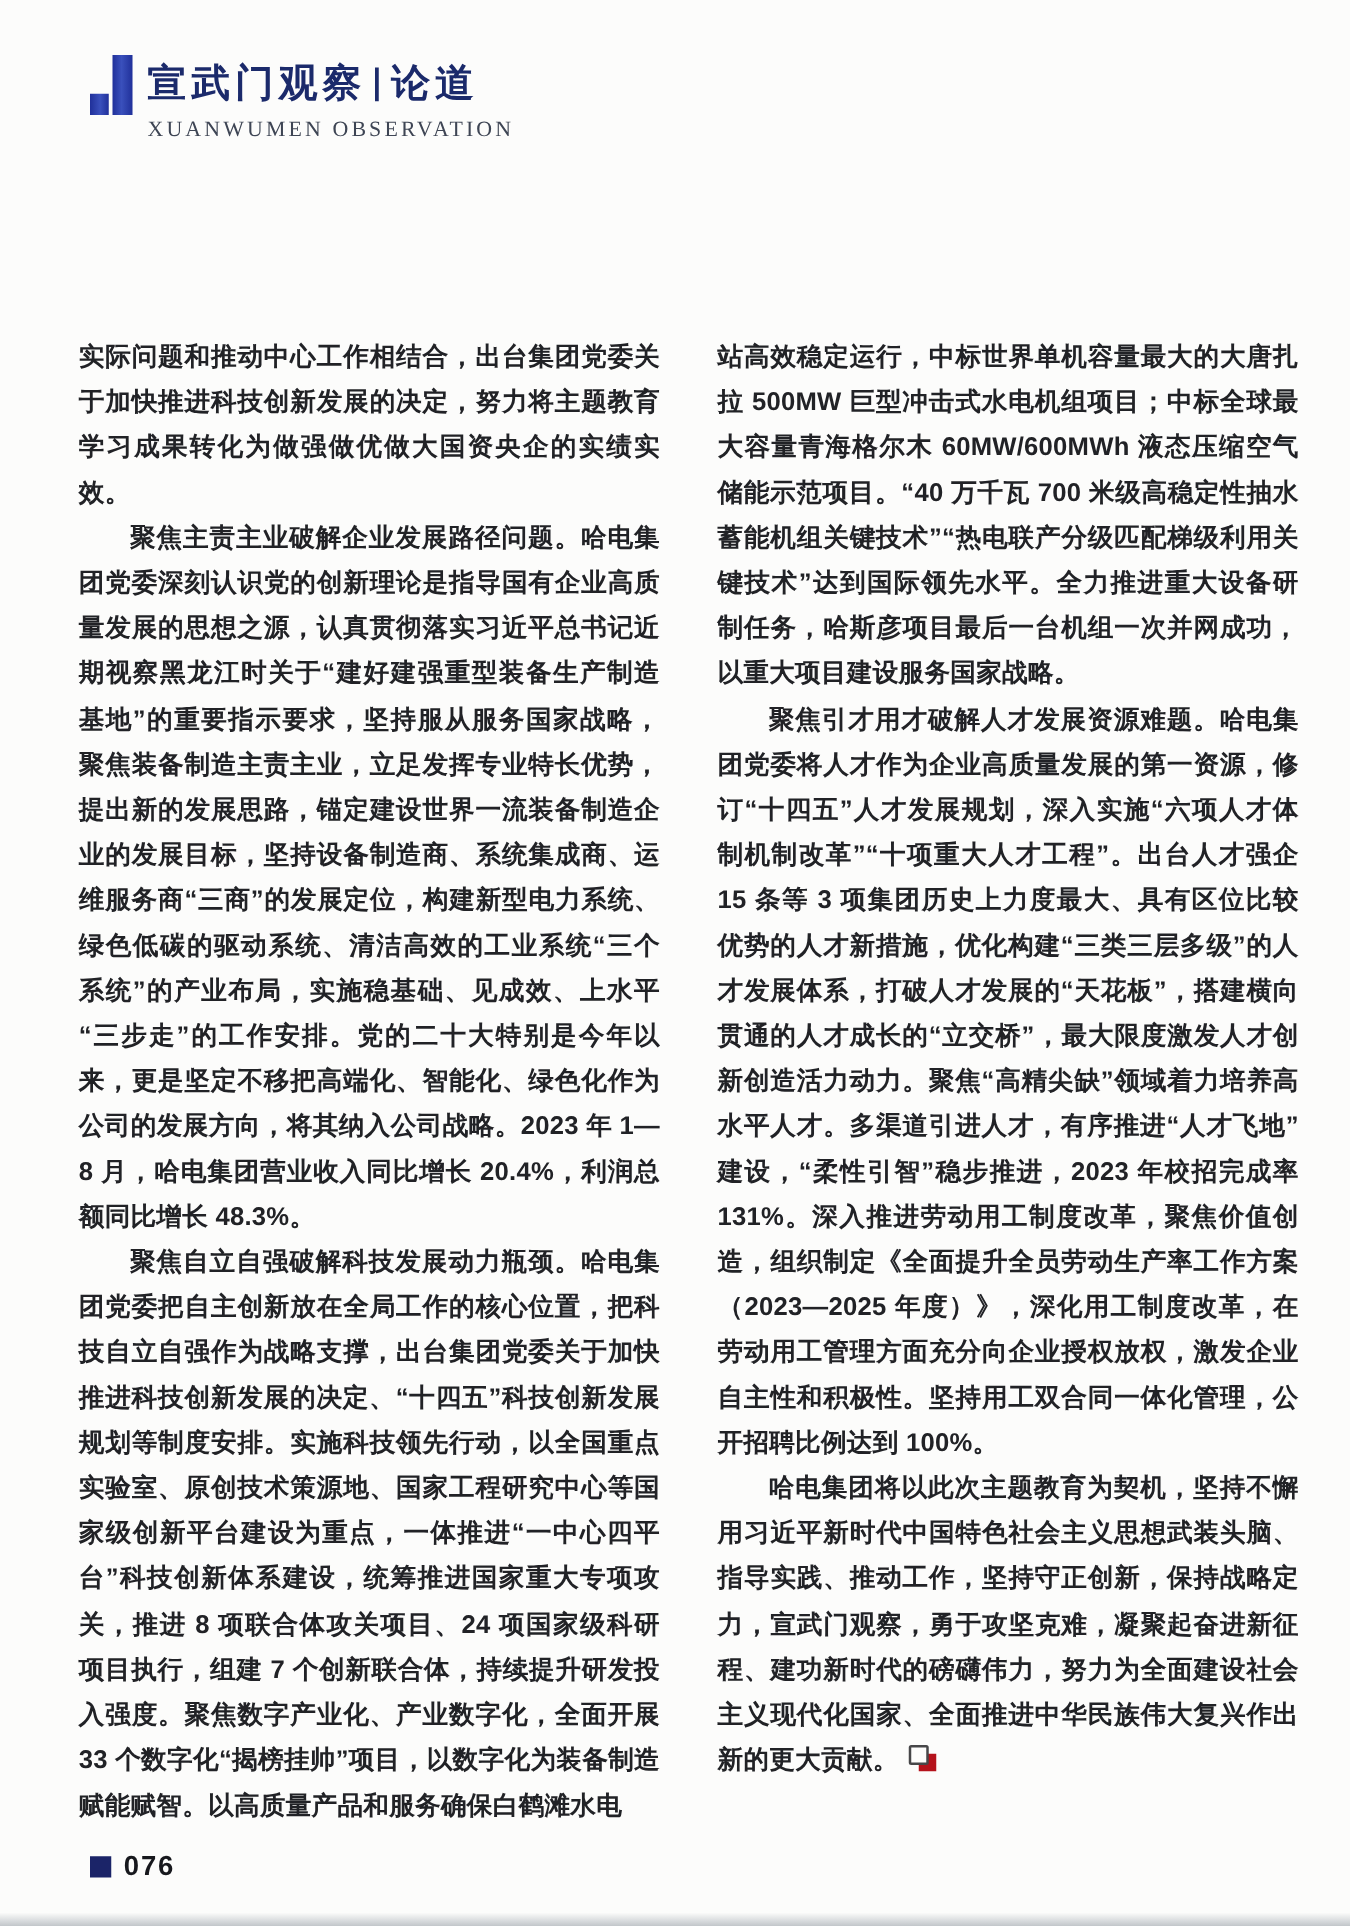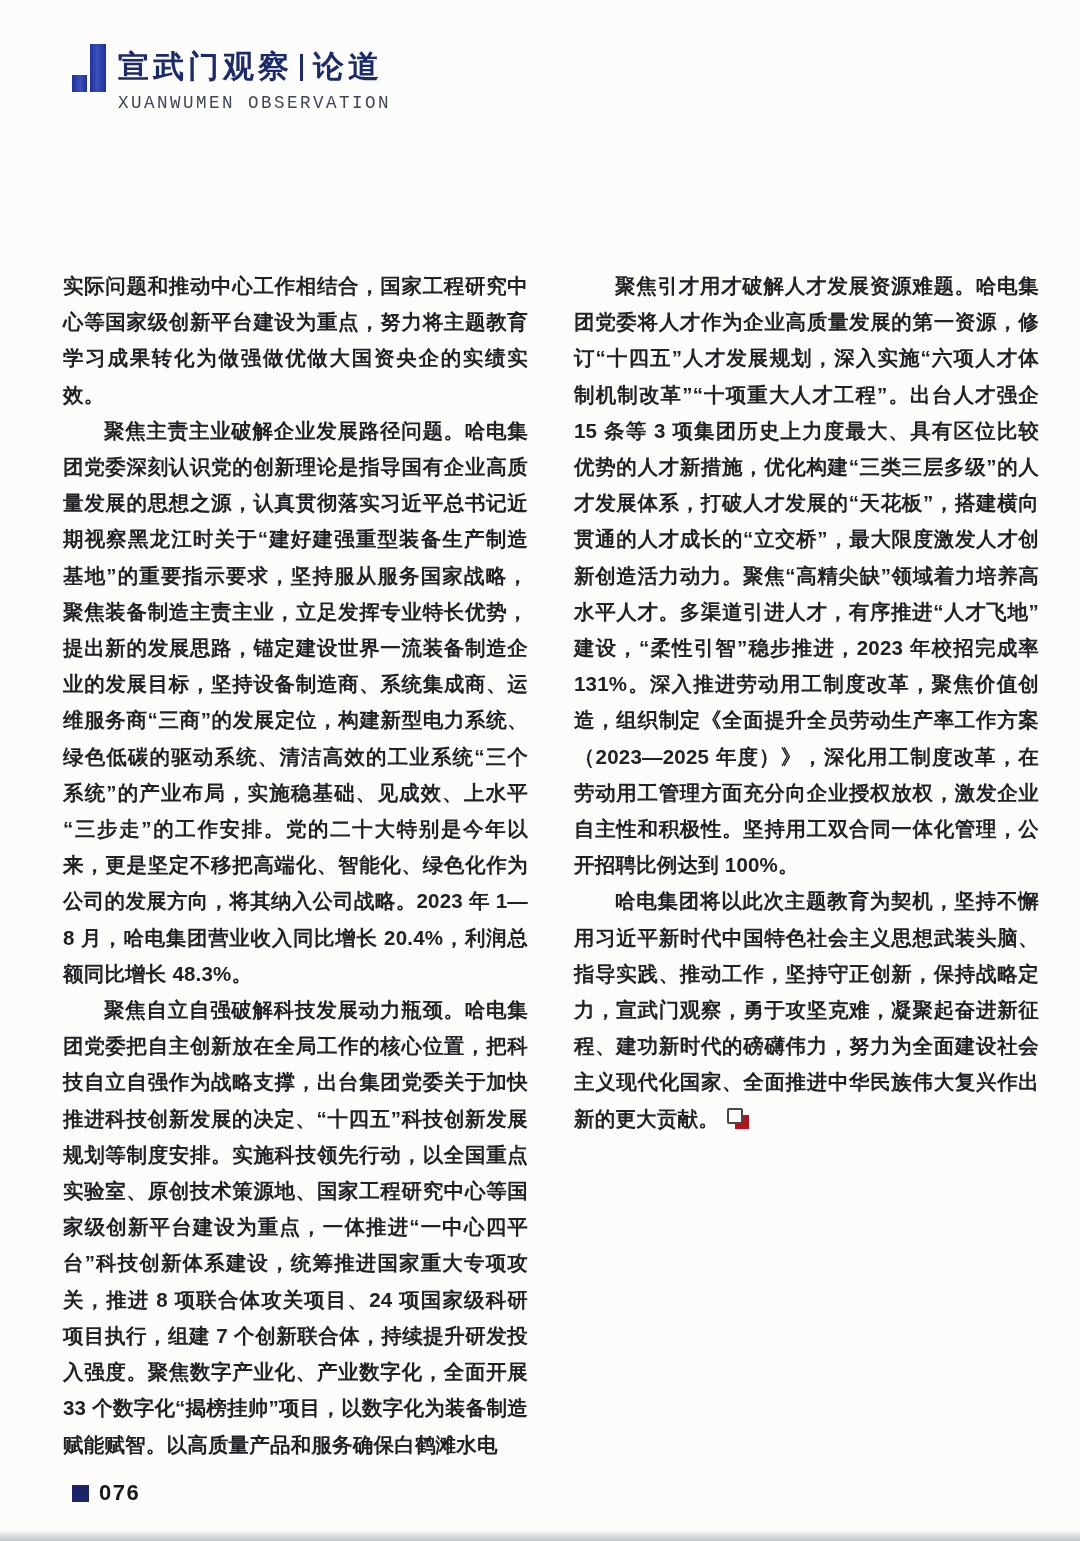--- a/index.html
+++ b/index.html
@@ -32,21 +32,21 @@
     font-family: "Liberation Sans", sans-serif;
     white-space: nowrap;
     text-align: center;
   }
   .title-divider {
     display: inline-block; width: 3px; height: 27px;
     background: #1b2a6b; margin: 0 10px 0 7px;
   }
   .header-subtitle {
     margin-top: 5px;
-    font-family: Liberation Mono, monospace;
+    font-family: Liberation Serif, serif;
     font-size: 17.5px; letter-spacing: 2.5px;
     color: #3e4554; white-space: nowrap;
   }
 
   
   .columns {
     position: absolute; left: 63px; top: 268px;
     width: 976px; display: flex; gap: 46px;
   }
   .column { width: 465px; }
@@ -103,25 +103,26 @@
       <span>宣武门观察</span>
       <span class="title-divider"></span>
       <span>论道</span>
     </div>
     <div class="header-subtitle">XUANWUMEN OBSERVATION</div>
   </div>
 </div>
 
 <div class="columns">
   <div class="column">
-    <p>实际问题和推动中心工作相结合，国家工程研究中心等国家级创新平台建设为重点，努力将主题教育学习成果转化为做强做优做大国资央企的实绩实效。</p>
+    <p>实际问题和推动中心工作相结合，出台集团党委关于加快推进科技创新发展的决定，努力将主题教育学习成果转化为做强做优做大国资央企的实绩实效。</p>
     <p class="indent">聚焦主责主业破解企业发展路径问题。哈电集团党委深刻认识党的创新理论是指导国有企业高质量发展的思想之源，认真贯彻落实习近平总书记近期视察黑龙江时关于“建好建强重型装备生产制造基地”的重要指示要求，坚持服从服务国家战略，聚焦装备制造主责主业，立足发挥专业特长优势，提出新的发展思路，锚定建设世界一流装备制造企业的发展目标，坚持设备制造商、系统集成商、运维服务商“三商”的发展定位，构建新型电力系统、绿色低碳的驱动系统、清洁高效的工业系统“三个系统”的产业布局，实施稳基础、见成效、上水平“三步走”的工作安排。党的二十大特别是今年以来，更是坚定不移把高端化、智能化、绿色化作为公司的发展方向，将其纳入公司战略。2023 年 1—8 月，哈电集团营业收入同比增长 20.4%，利润总额同比增长 48.3%。</p>
     <p class="indent">聚焦自立自强破解科技发展动力瓶颈。哈电集团党委把自主创新放在全局工作的核心位置，把科技自立自强作为战略支撑，出台集团党委关于加快推进科技创新发展的决定、“十四五”科技创新发展规划等制度安排。实施科技领先行动，以全国重点实验室、原创技术策源地、国家工程研究中心等国家级创新平台建设为重点，一体推进“一中心四平台”科技创新体系建设，统筹推进国家重大专项攻关，推进 8 项联合体攻关项目、24 项国家级科研项目执行，组建 7 个创新联合体，持续提升研发投入强度。聚焦数字产业化、产业数字化，全面开展 33 个数字化“揭榜挂帅”项目，以数字化为装备制造赋能赋智。以高质量产品和服务确保白鹤滩水电</p>
   </div>
   <div class="column">
+    <p>站高效稳定运行，中标世界单机容量最大的大唐扎拉 500MW 巨型冲击式水电机组项目；中标全球最大容量青海格尔木 60MW/600MWh 液态压缩空气储能示范项目。“40 万千瓦 700 米级高稳定性抽水蓄能机组关键技术”“热电联产分级匹配梯级利用关键技术”达到国际领先水平。全力推进重大设备研制任务，哈斯彦项目最后一台机组一次并网成功，以重大项目建设服务国家战略。</p>
     <p class="indent">聚焦引才用才破解人才发展资源难题。哈电集团党委将人才作为企业高质量发展的第一资源，修订“十四五”人才发展规划，深入实施“六项人才体制机制改革”“十项重大人才工程”。出台人才强企 15 条等 3 项集团历史上力度最大、具有区位比较优势的人才新措施，优化构建“三类三层多级”的人才发展体系，打破人才发展的“天花板”，搭建横向贯通的人才成长的“立交桥”，最大限度激发人才创新创造活力动力。聚焦“高精尖缺”领域着力培养高水平人才。多渠道引进人才，有序推进“人才飞地”建设，“柔性引智”稳步推进，2023 年校招完成率 131%。深入推进劳动用工制度改革，聚焦价值创造，组织制定《全面提升全员劳动生产率工作方案（2023—2025 年度）》，深化用工制度改革，在劳动用工管理方面充分向企业授权放权，激发企业自主性和积极性。坚持用工双合同一体化管理，公开招聘比例达到 100%。</p>
     <p class="indent">
       <span>哈电集团将以此次主题教育为契机，坚持不懈用习近平新时代中国特色社会主义思想武装头脑、指导实践、推动工作，坚持守正创新，保持战略定力，宣武门观察，勇于攻坚克难，凝聚起奋进新征程、建功新时代的磅礴伟力，努力为全面建设社会主义现代化国家、全面推进中华民族伟大复兴作出新的更大贡献。</span><span class="end-mark"><span class="red-square"></span><span class="white-square"></span></span>
     </p>
   </div>
 </div>
 
 <div class="footer">
   <div class="footer-square"></div>
   <div class="footer-page">076</div>

